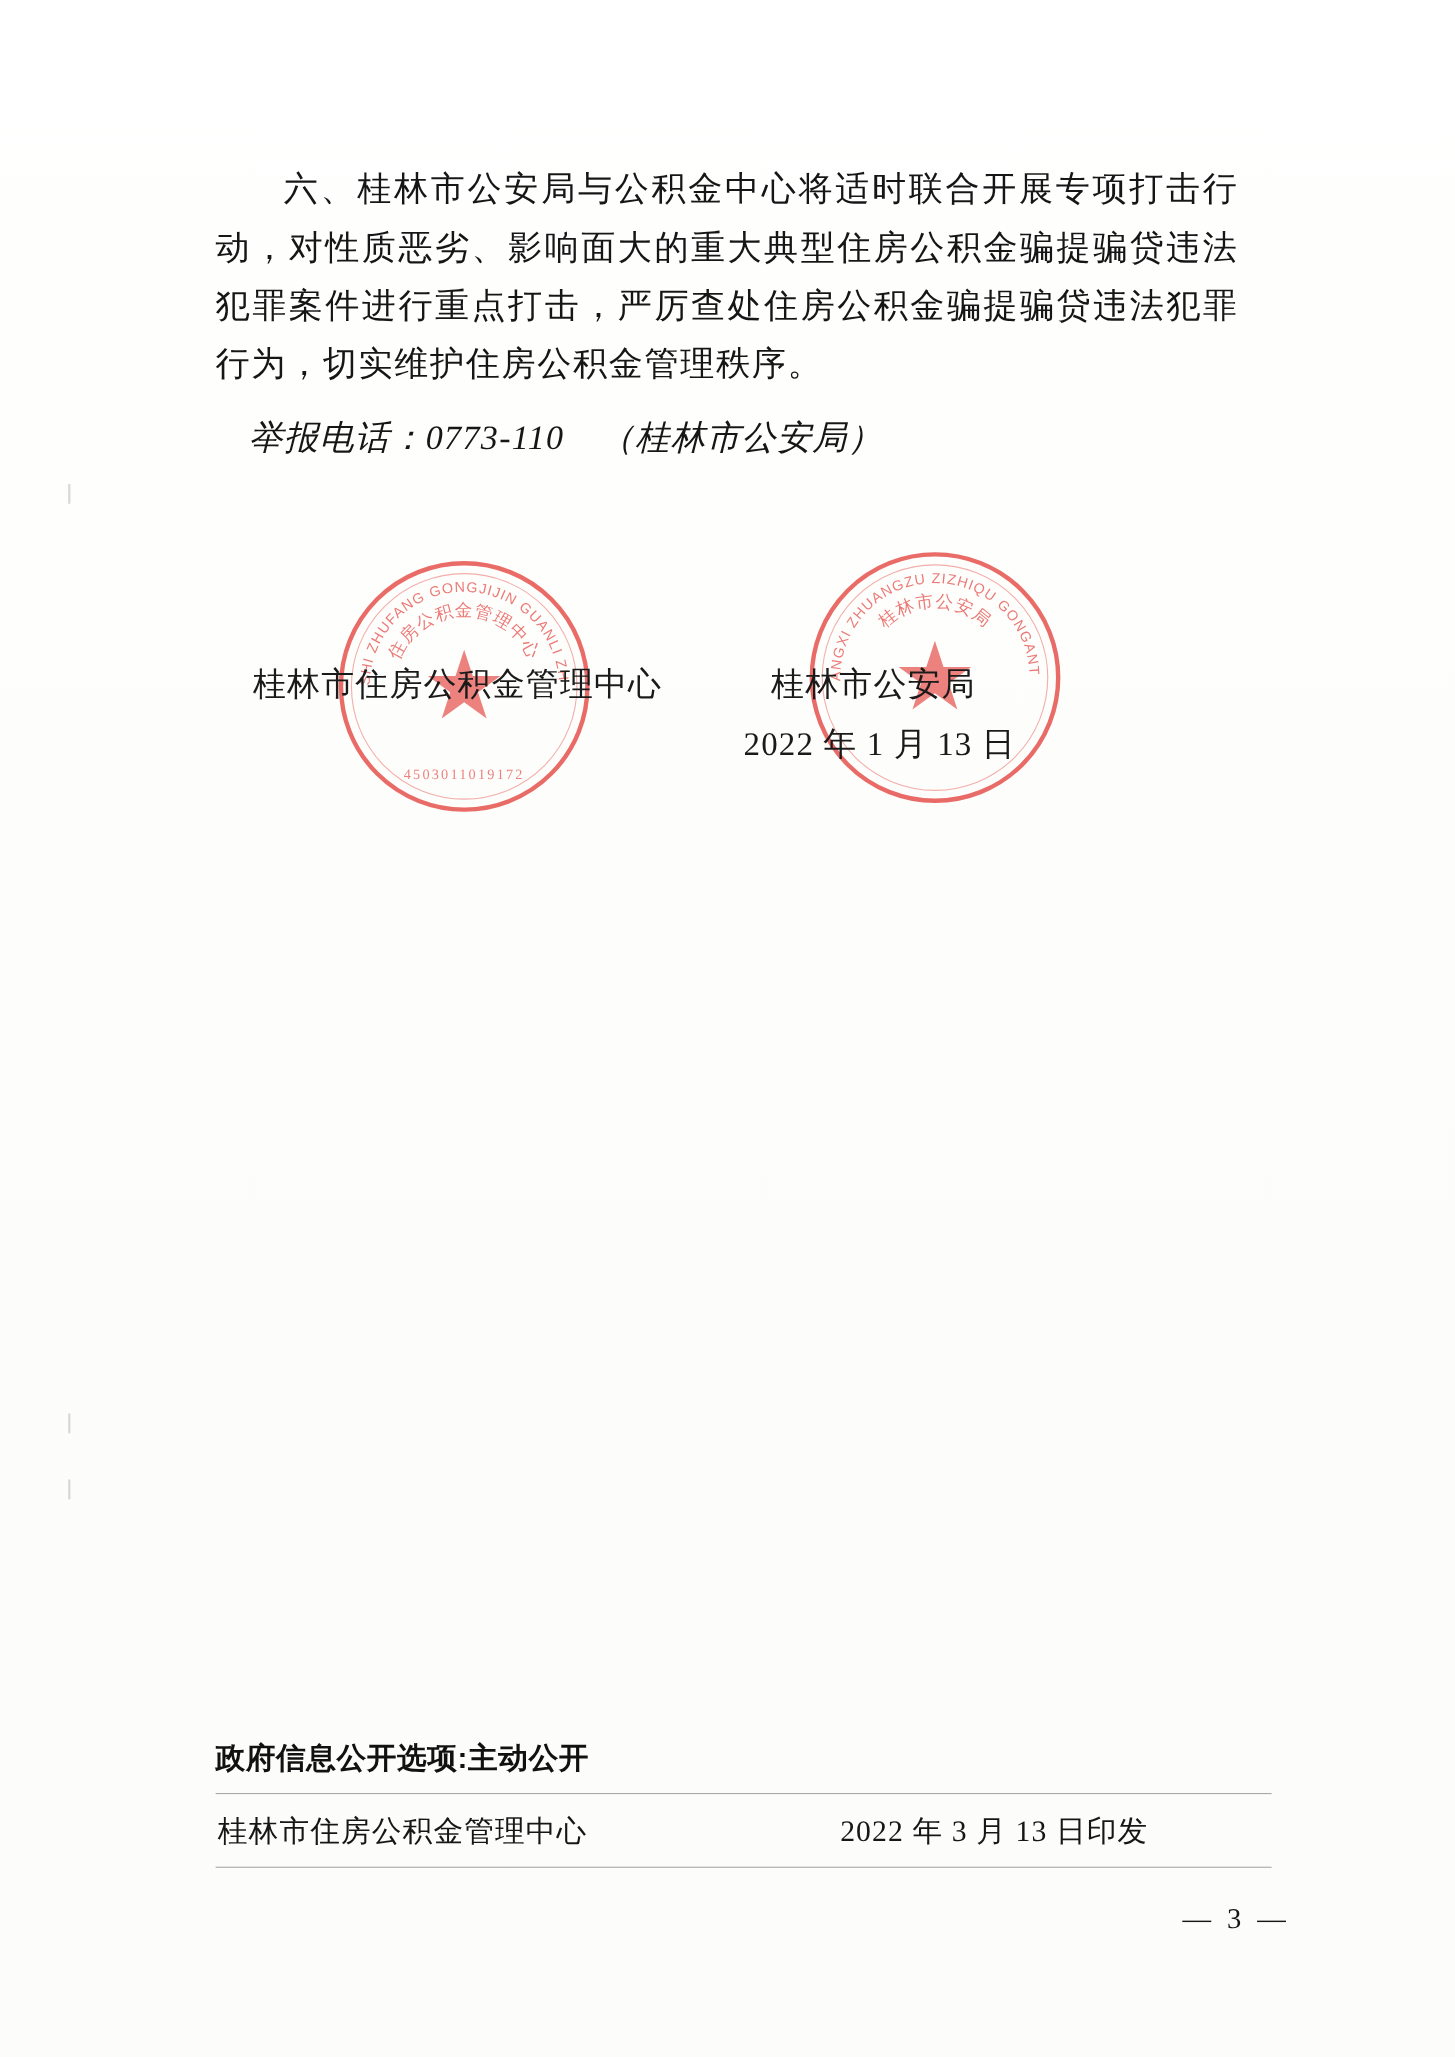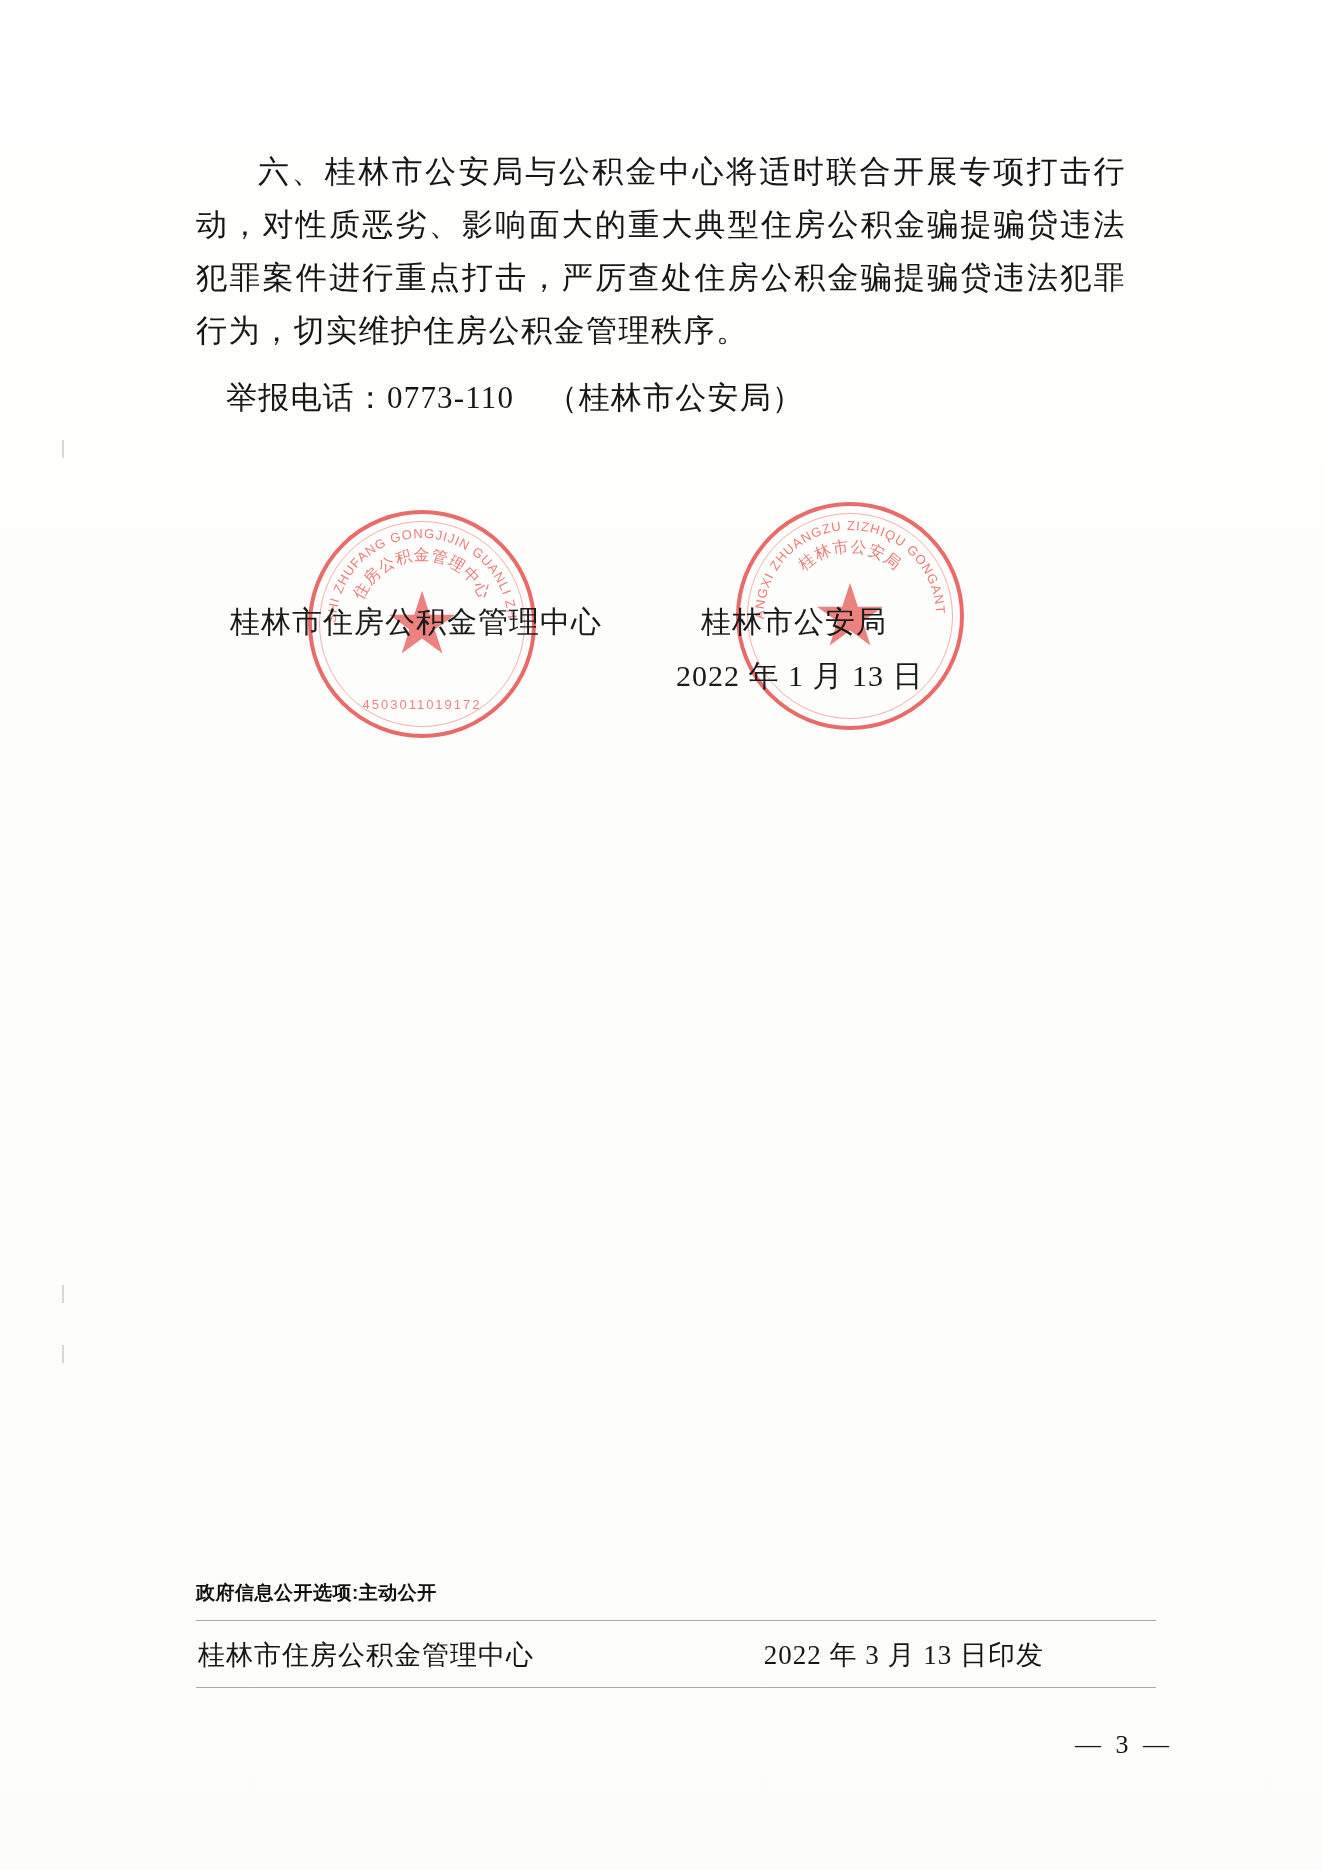--- a/index.html
+++ b/index.html
@@ -46,20 +46,21 @@
   }
   .para.indent {
     text-indent: 62px;
   }
 
   .contact-block {
     position: absolute;
     left: 196px;
     top: 370px;
     width: 930px;
+    font-style: italic;
   }
   .contact-line {
     font-size: 31px;
     line-height: 56px;
     letter-spacing: 1.2px;
     margin: 0;
     color: #161616;
   }
   .contact-line.first { text-indent: 30px; }
   .contact-line.second { padding-left: 178px; }
@@ -140,40 +141,40 @@
   }
   .seal-bottom-num {
     position: absolute;
     left: 0; right: 0;
     bottom: 22px;
     text-align: center;
     font-size: 13px;
     color: #e2342f;
     letter-spacing: 2px;
     opacity: 0.85;
-    font-family: Liberation Sans, sans-serif;
+    font-family: Liberation Serif, serif;
   }
   #seal-fund {
     left: 112px;
     top: -50px;
   }
   #seal-police {
     left: 540px;
     top: -58px;
   }
 
   
   .footer {
     position: absolute;
     left: 196px;
     top: 1580px;
     width: 960px;
   }
   .footer-open {
-    font-size: 19px;
+    font-size: 27px;
     font-weight: bold;
     font-family: "Liberation Sans", sans-serif;
     letter-spacing: 0.5px;
     color: #111;
     padding-bottom: 14px;
   }
   .footer-rule {
     height: 1px;
     background: #a9a9a9;
     width: 960px;

